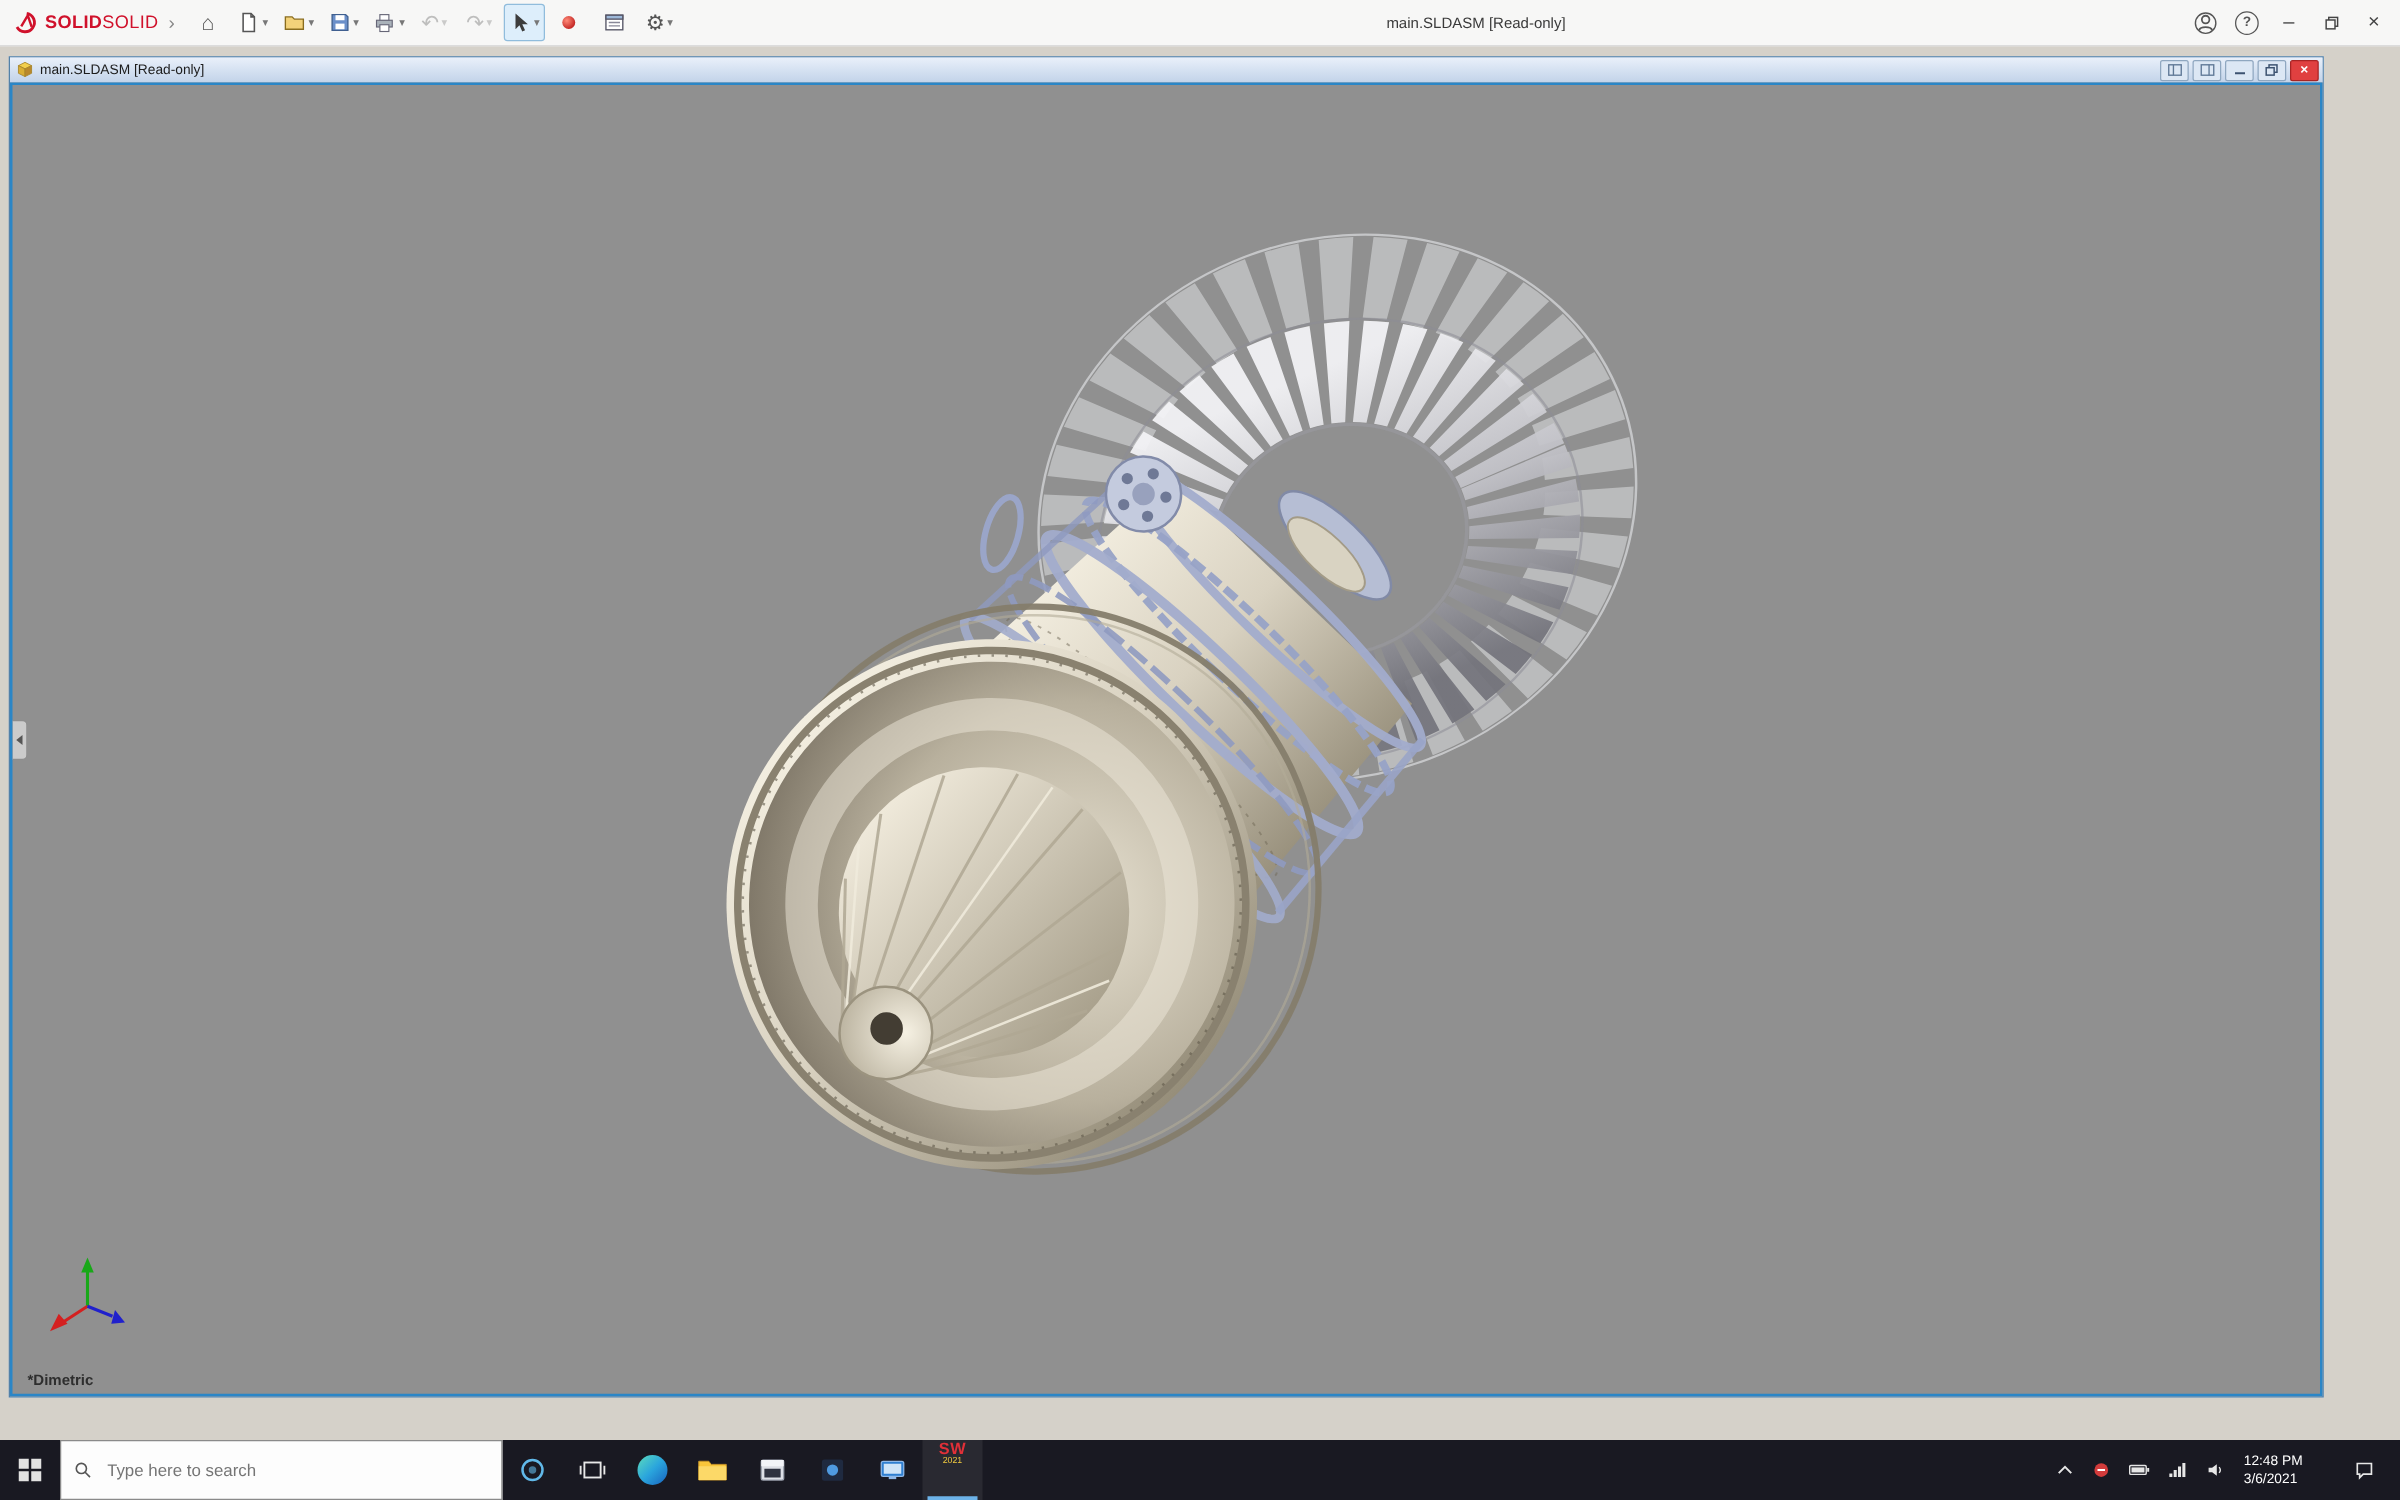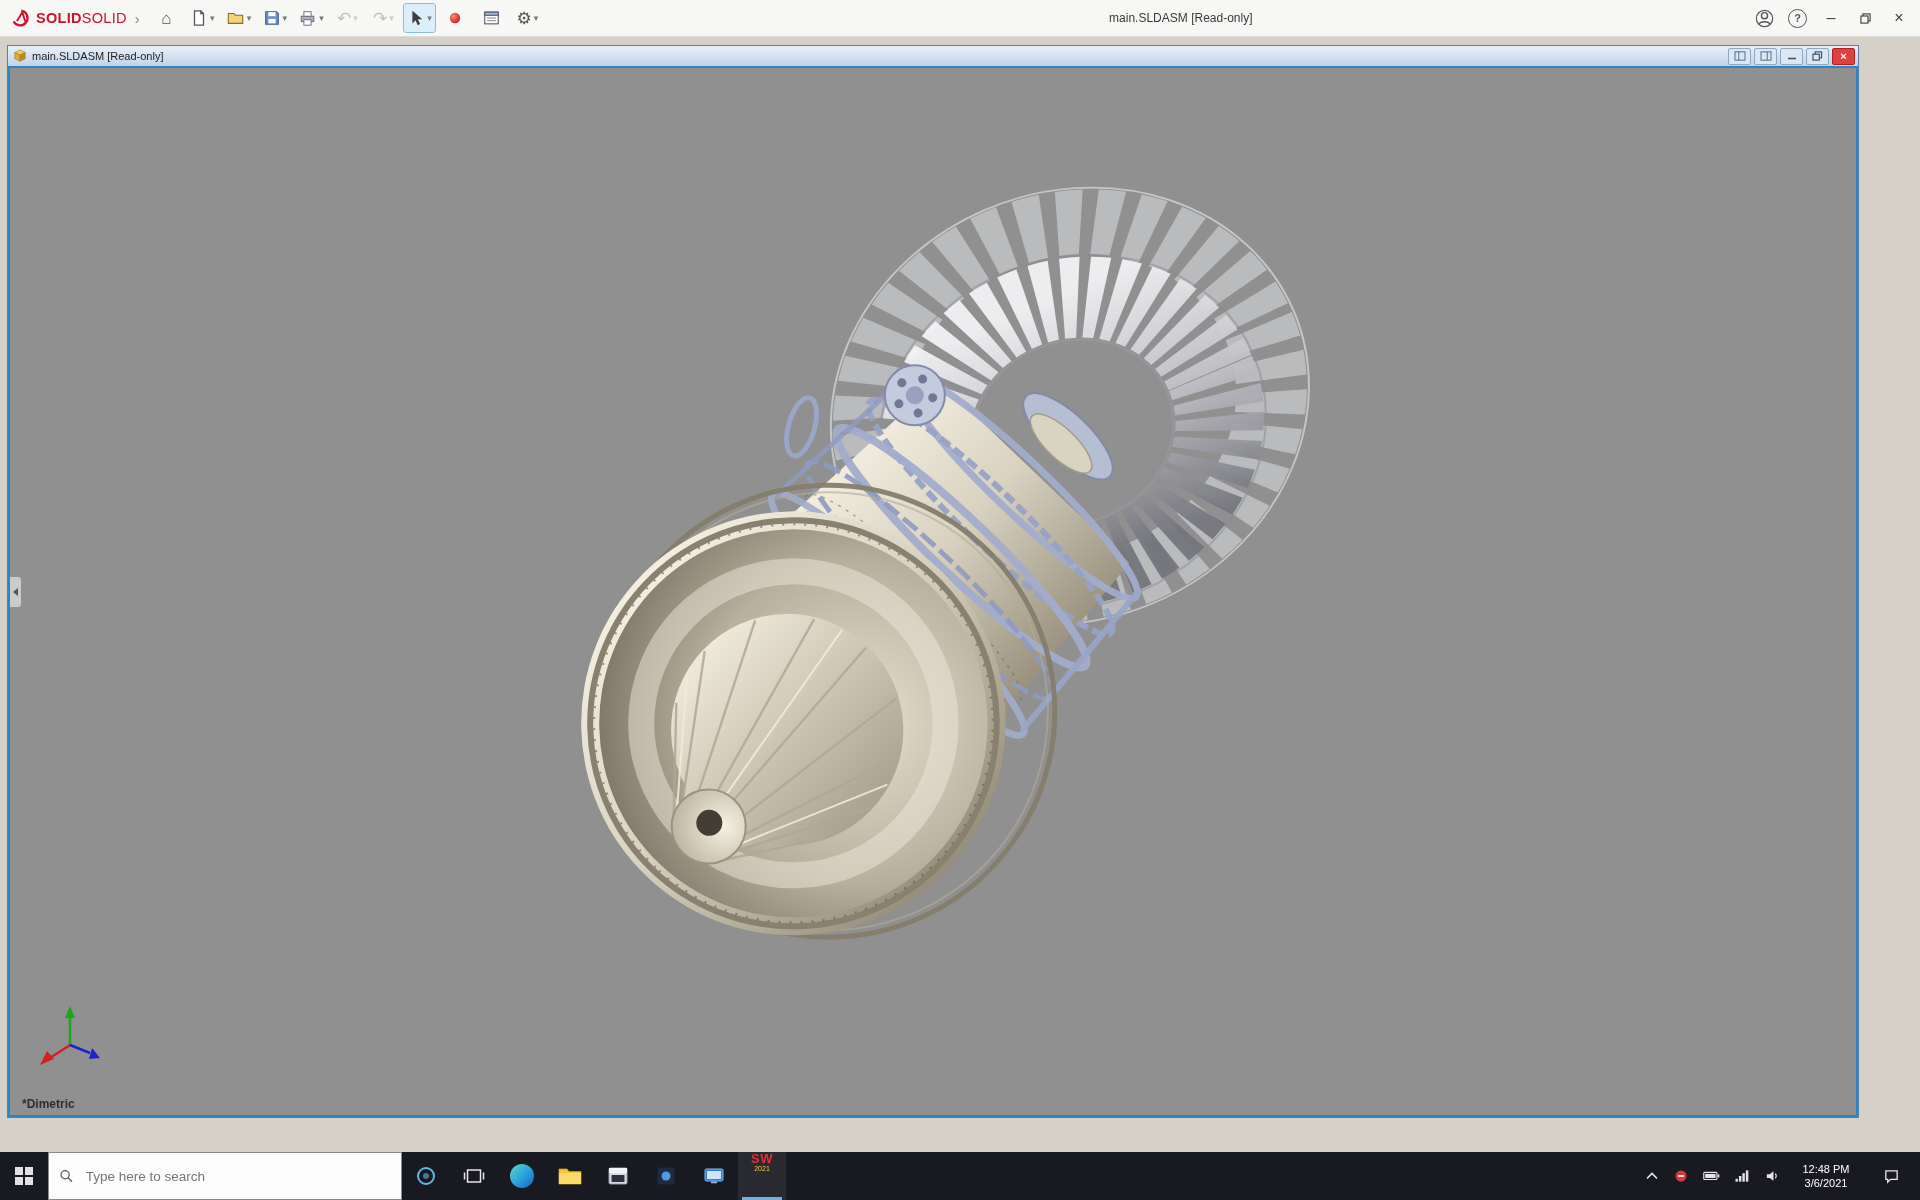--- a/index.html
+++ b/index.html
@@ -43,21 +43,21 @@
   .tbar-btn{width:48px;display:flex;align-items:center;justify-content:center;}
   .search{width:354px;background:#fdfdfd;border:1px solid #8a8a8a;display:flex;align-items:center;gap:10px;padding:0 10px;box-sizing:border-box;}
   .search input{border:none;outline:none;background:transparent;font-size:13.5px;color:#444;width:100%;font-family:inherit;}
   .edge-circle{width:24px;height:24px;border-radius:50%;background:linear-gradient(135deg,#57d7c0 5%,#2aa5dd 50%,#1b6fc4 90%);}
   .sw-tile{position:relative;width:48px;display:flex;align-items:flex-start;justify-content:center;background:rgba(255,255,255,.07);}
   .sw-tile::after{content:"";position:absolute;bottom:0;left:4px;right:4px;height:3px;background:#6cb2e8;}
   .sw-ico{text-align:center;line-height:1;}
   .sw-ico .l{font-size:13px;font-weight:800;color:#e13038;letter-spacing:.5px;display:block;}
   .sw-ico .b{font-size:7px;color:#f0c93f;display:block;margin-top:0;}
   .tray{margin-left:auto;display:flex;align-items:center;gap:15px;padding:0 10px;}
-  .clock{font-size:11px;color:#fff;text-align:center;line-height:1.3;min-width:62px;}
+  .clock{font-size:11px;color:#fff;text-align:left;line-height:1.3;min-width:62px;}
   .action{width:38px;display:flex;align-items:center;justify-content:center;}
   .winlogo{display:grid;grid-template-columns:8px 8px;grid-template-rows:8px 8px;gap:1.5px;}
   .winlogo span{background:#e2e2e2;}
 </style>
 </head>
 <body>
 
 <div class="screen">
 
   <header class="appbar">

